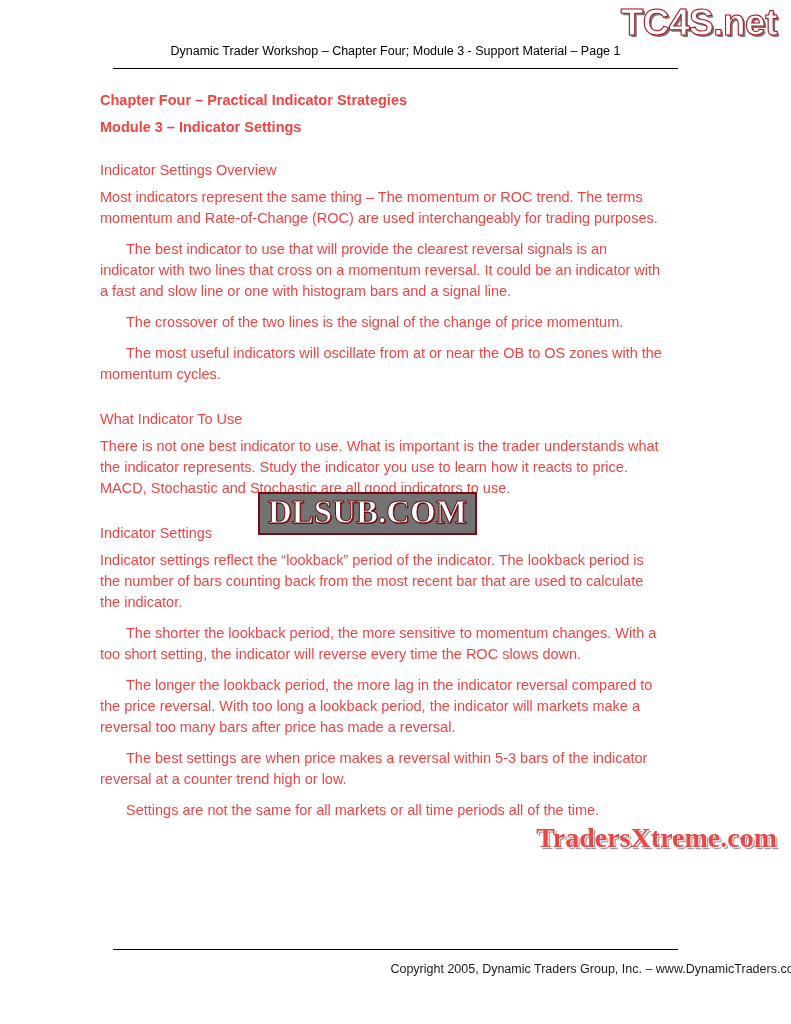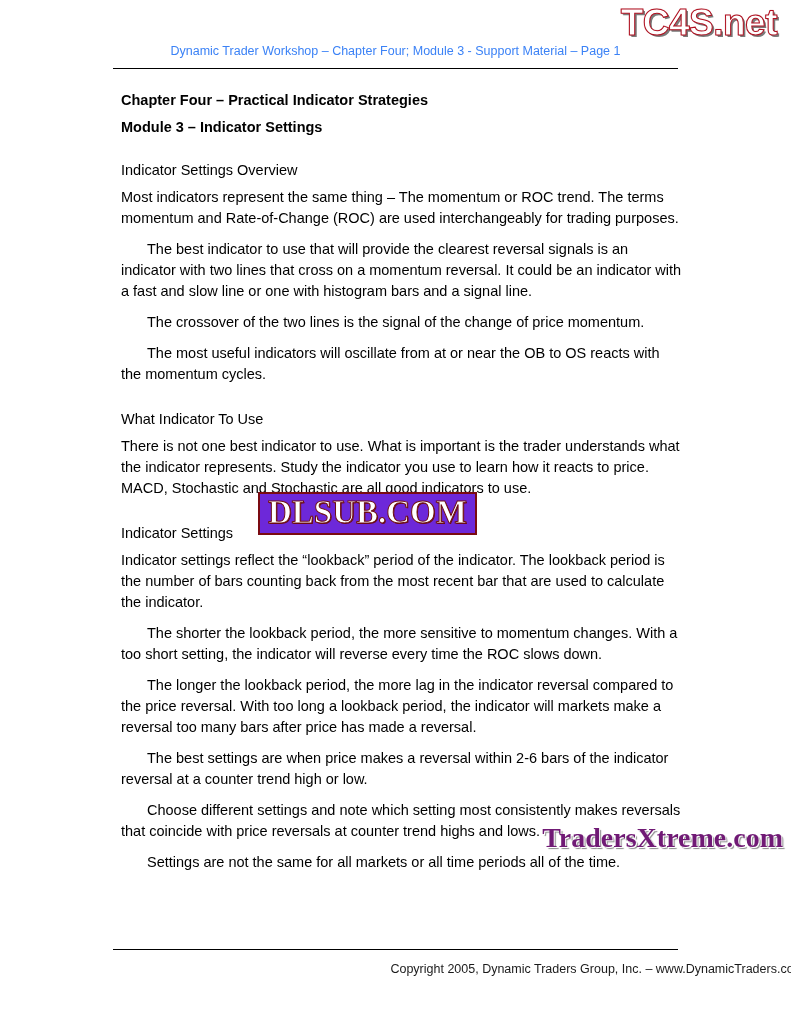--- a/index.html
+++ b/index.html
@@ -42,41 +42,41 @@
   }
 
   
   .header-text {
     position: absolute;
     top: 44px;
     left: 0;
     width: 791px;
     text-align: center;
     font-size: 12.5px;
-    color: #3b82f6;
+    color: #000000;
   }
   .rule {
     position: absolute;
     left: 113px;
     width: 565px;
     height: 1px;
     background: #000000;
   }
   .rule-top { top: 68px; }
   .rule-bottom { top: 949px; }
 
   
   .content {
     position: absolute;
-    left: 121px;
+    left: 100px;
     top: 90px;
     width: 562px;
     font-size: 14.5px;
     line-height: 1.45;
-    color: #000000;
+    color: #ef4444;
   }
 
   .title-line {
     font-weight: bold;
     font-size: 14.5px;
     margin: 0 0 6px 0;
   }
   .title-block { margin-bottom: 22px; }
 
   h2.section {
@@ -99,21 +99,21 @@
   .wm-center {
     position: absolute;
     left: 258px;
     top: 492px;
     font-family: "Liberation Serif", serif;
     font-weight: bold;
     font-style: normal;
     font-size: 33px;
     letter-spacing: 0px;
     color: #ffffff;
-    background: #6d28d9;
+    background: #737373;
     border: 2px solid #7a0a12;
     padding: 1px 8px 3px 8px;
     -webkit-text-stroke: 1px #6d0c12;
     text-shadow: 1px 1px 0 #6d0c12;
     white-space: nowrap;
     line-height: 1.05;
   }
 
   
   .footer-text {
@@ -123,25 +123,25 @@
     width: 791px;
     text-align: right;
     font-size: 12.5px;
     color: #1a1a1a;
     padding-left: 13px;
   }
 
   .wm-bottom {
     position: absolute;
     bottom: 2px;
-    right: 8px;
+    right: 14px;
     font-family: "Liberation Serif", serif;
     font-weight: bold;
     font-size: 28px;
-    color: #701a75;
+    color: #ef4444;
     text-shadow: 1px 1px 0 #ffffff, 2px 2px 1px #888888;
     white-space: nowrap;
   }
 </style>
 </head>
 <body>
 
 <div class="page">
 
   <div class="wm-top">TC4S.net</div>
@@ -153,35 +153,34 @@
 
     <div class="title-block">
       <p class="title-line">Chapter Four – Practical Indicator Strategies</p>
       <p class="title-line">Module 3 – Indicator Settings</p>
     </div>
 
     <h2 class="section">Indicator Settings Overview</h2>
     <p class="para">Most indicators represent the same thing – The momentum or ROC trend. The terms momentum and Rate-of-Change (ROC) are used interchangeably for trading purposes.</p>
     <p class="para indent spaced">The best indicator to use that will provide the clearest reversal signals is an indicator with two lines that cross on a momentum reversal. It could be an indicator with a fast and slow line or one with histogram bars and a signal line.</p>
     <p class="para indent spaced">The crossover of the two lines is the signal of the change of price momentum.</p>
-    <p class="para indent spaced">The most useful indicators will oscillate from at or near the OB to OS reacts with the momentum cycles.</p>
+    <p class="para indent spaced">The most useful indicators will oscillate from at or near the OB to OS zones with the momentum cycles.</p>
 
     <div class="sec-gap"></div>
 
     <h2 class="section">What Indicator To Use</h2>
     <p class="para">There is not one best indicator to use. What is important is the trader understands what the indicator represents. Study the indicator you use to learn how it reacts to price. MACD, Stochastic and Stochastic are all good indicators to use.</p>
 
     <div class="sec-gap"></div>
 
     <h2 class="section">Indicator Settings</h2>
     <p class="para">Indicator settings reflect the “lookback” period of the indicator. The lookback period is the number of bars counting back from the most recent bar that are used to calculate the indicator.</p>
     <p class="para indent spaced">The shorter the lookback period, the more sensitive to momentum changes. With a too short setting, the indicator will reverse every time the ROC slows down.</p>
     <p class="para indent spaced">The longer the lookback period, the more lag in the indicator reversal compared to the price reversal. With too long a lookback period, the indicator will markets make a reversal too many bars after price has made a reversal.</p>
-    <p class="para indent spaced">The best settings are when price makes a reversal within 2-6 bars of the indicator reversal at a counter trend high or low.</p>
-    <p class="para indent spaced">Choose different settings and note which setting most consistently makes reversals that coincide with price reversals at counter trend highs and lows.</p>
+    <p class="para indent spaced">The best settings are when price makes a reversal within 5-3 bars of the indicator reversal at a counter trend high or low.</p>
     <p class="para indent spaced">Settings are not the same for all markets or all time periods all of the time.</p>
 
   </div>
 
   <div class="wm-center">DLSUB.COM</div>
 
   <div class="rule rule-bottom"></div>
   <div class="footer-text">Copyright 2005, Dynamic Traders Group, Inc. – www.DynamicTraders.com</div>
 
   <div class="wm-bottom">TradersXtreme.com</div>

